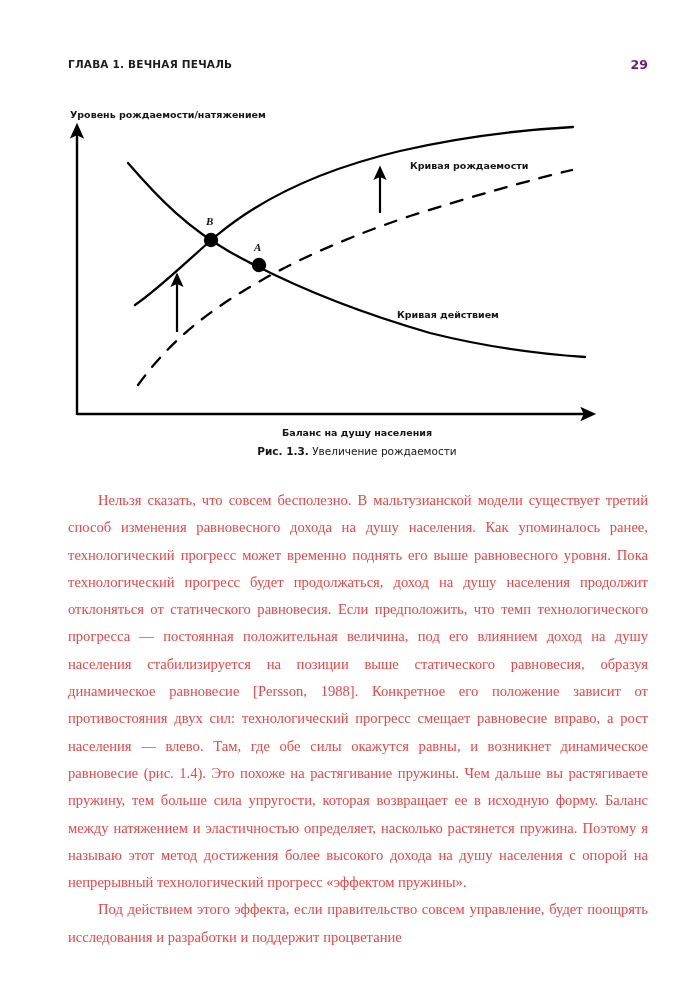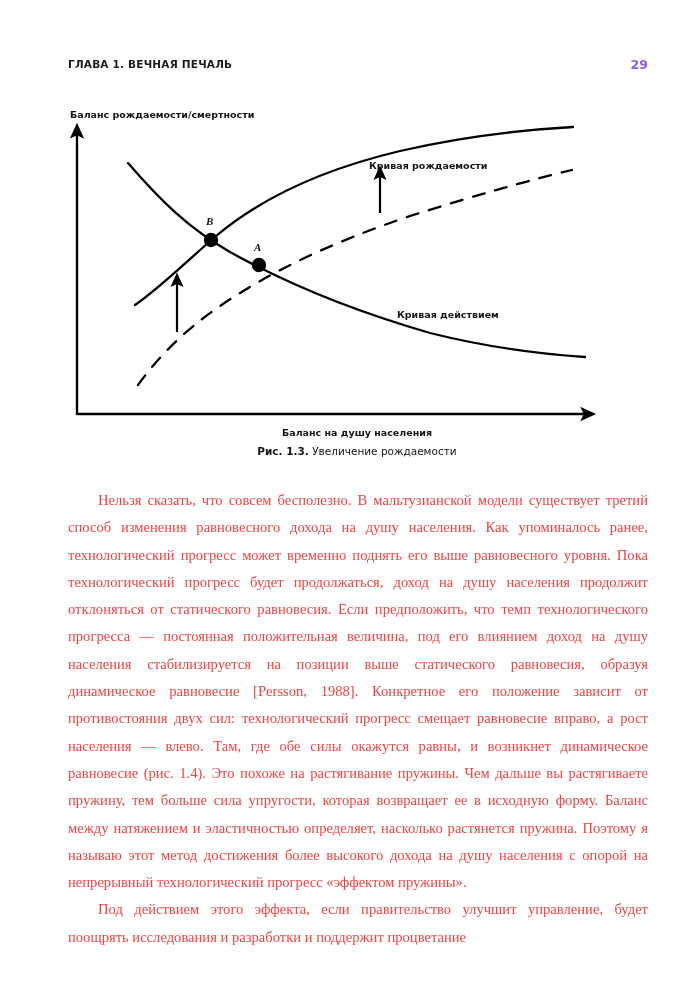--- a/index.html
+++ b/index.html
@@ -44,21 +44,21 @@
     color: #1c1c1c;
     white-space: nowrap;
   }
   .page-number {
     position: absolute;
     right: 0;
     top: -1px;
     font-family: "DejaVu Sans", sans-serif;
     font-size: 12.5px;
     font-weight: bold;
-    color: #8b5cf6;
+    color: #701a75;
     text-align: right;
   }
 
   
   .figure {
     position: absolute;
     left: 0;
     top: 100px;
     width: 674px;
     height: 370px;
@@ -88,21 +88,21 @@
     color: #141414;
   }
   .curve-label {
     position: absolute;
     font-family: "DejaVu Sans", sans-serif;
     font-size: 9.5px;
     font-weight: bold;
     color: #141414;
     white-space: nowrap;
   }
-  .curve-label.birth { left: 349px; top: 60px; text-align: center; }
+  .curve-label.birth { left: 390px; top: 60px; text-align: center; }
   .curve-label.death { left: 377px; top: 209px; }
 
   .point-label {
     position: absolute;
     font-family: "Liberation Serif", serif;
     font-style: italic;
     font-weight: bold;
     font-size: 11px;
     color: #111111;
   }
@@ -146,21 +146,21 @@
 
 <div class="page">
 
   <div class="running-head">
     <div class="chapter-title">ГЛАВА 1. ВЕЧНАЯ ПЕЧАЛЬ</div>
     <div class="page-number">29</div>
   </div>
 
   <div class="figure">
 
-    <div class="axis-label-y">Баланс рождаемости/смертности</div>
+    <div class="axis-label-y">Уровень рождаемости/натяжением</div>
 
     <svg width="674" height="330" viewBox="0 0 674 330">
       <defs>
         <marker id="arrowhead" markerWidth="7" markerHeight="7" refX="3.2" refY="3" orient="auto">
           <path d="M0,0 L6.6,3 L0,6 L1.4,3 Z" fill="#000000"></path>
         </marker>
       </defs>
 
       <line x1="57" y1="315" x2="57" y2="31" stroke="#000000" stroke-width="2.4" marker-end="url(#arrowhead)"></line>
 
@@ -188,16 +188,16 @@
     <div class="axis-label-x">Баланс на душу населения</div>
 
     <div class="fig-caption">
       <span class="cap-num">Рис. 1.3.</span>
       <span>Увеличение рождаемости</span>
     </div>
   </div>
 
   <div class="body-text">
     <p>Нельзя сказать, что совсем бесполезно. В мальтузианской модели существует третий способ изменения равновесного дохода на душу населения. Как упоминалось ранее, технологический прогресс может временно поднять его выше равновесного уровня. Пока технологический прогресс будет продолжаться, доход на душу населения продолжит отклоняться от статического равновесия. Если предположить, что темп технологического прогресса — постоянная положительная величина, под его влиянием доход на душу населения стабилизируется на позиции выше статического равновесия, образуя динамическое равновесие [Persson, 1988]. Конкретное его положение зависит от противостояния двух сил: технологический прогресс смещает равновесие вправо, а рост населения — влево. Там, где обе силы окажутся равны, и возникнет динамическое равновесие (рис. 1.4). Это похоже на растягивание пружины. Чем дальше вы растягиваете пружину, тем больше сила упругости, которая возвращает ее в исходную форму. Баланс между натяжением и эластичностью определяет, насколько растянется пружина. Поэтому я называю этот метод достижения более высокого дохода на душу населения с опорой на непрерывный технологический прогресс «эффектом пружины».</p>
-    <p>Под действием этого эффекта, если правительство улучшит управление, будет поощрять исследования и разработки и поддержит процветание</p>
+    <p>Под действием этого эффекта, если правительство совсем управление, будет поощрять исследования и разработки и поддержит процветание</p>
   </div>
 
 </div>
 
 </body></html>

